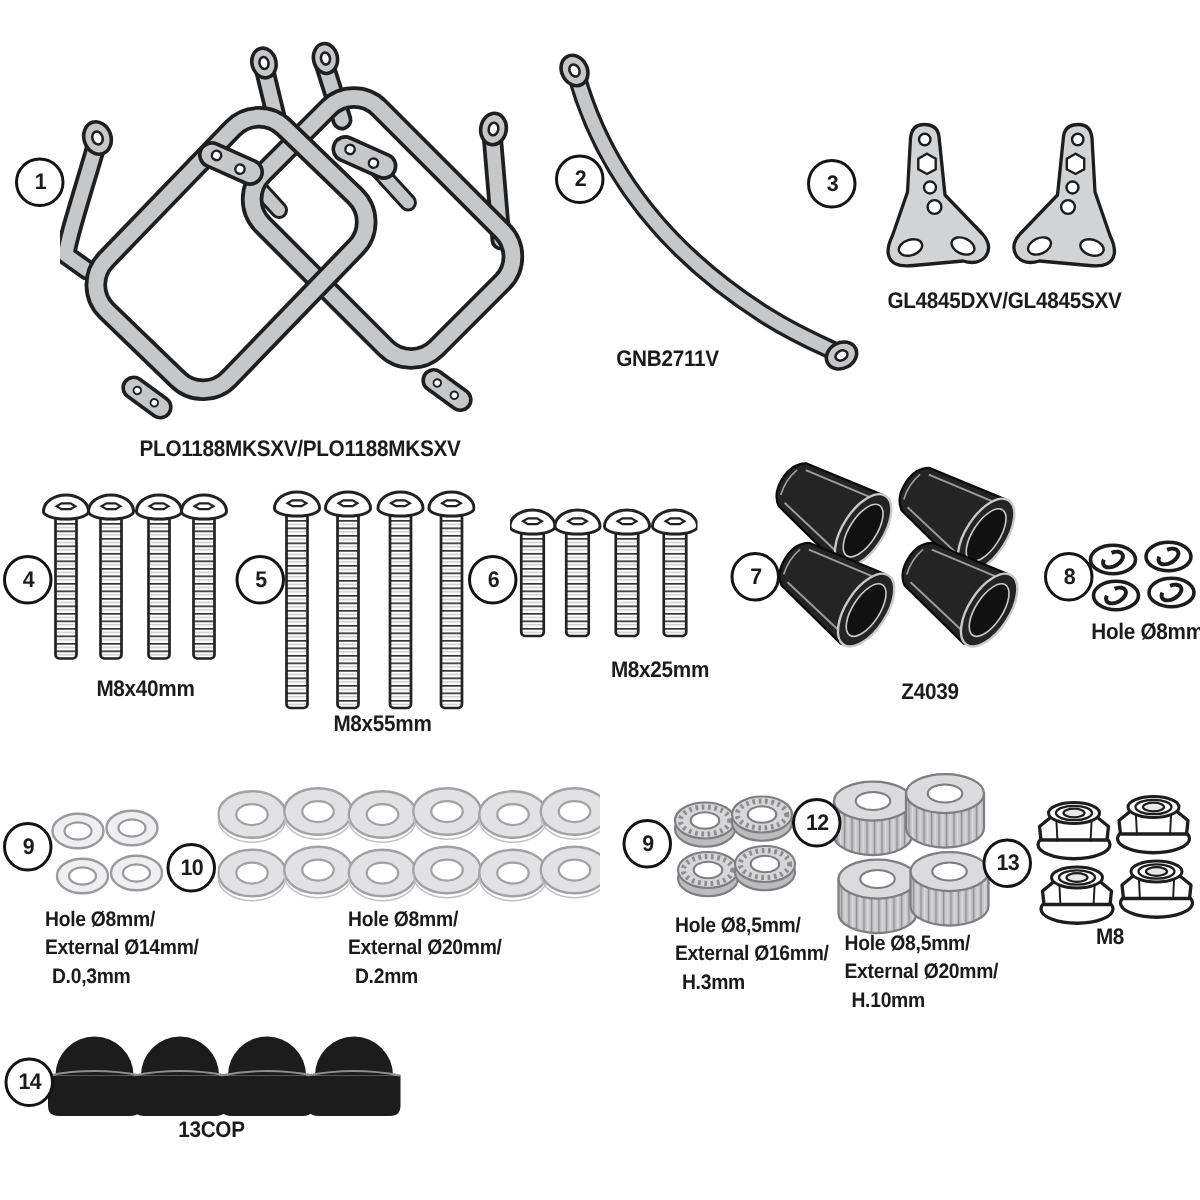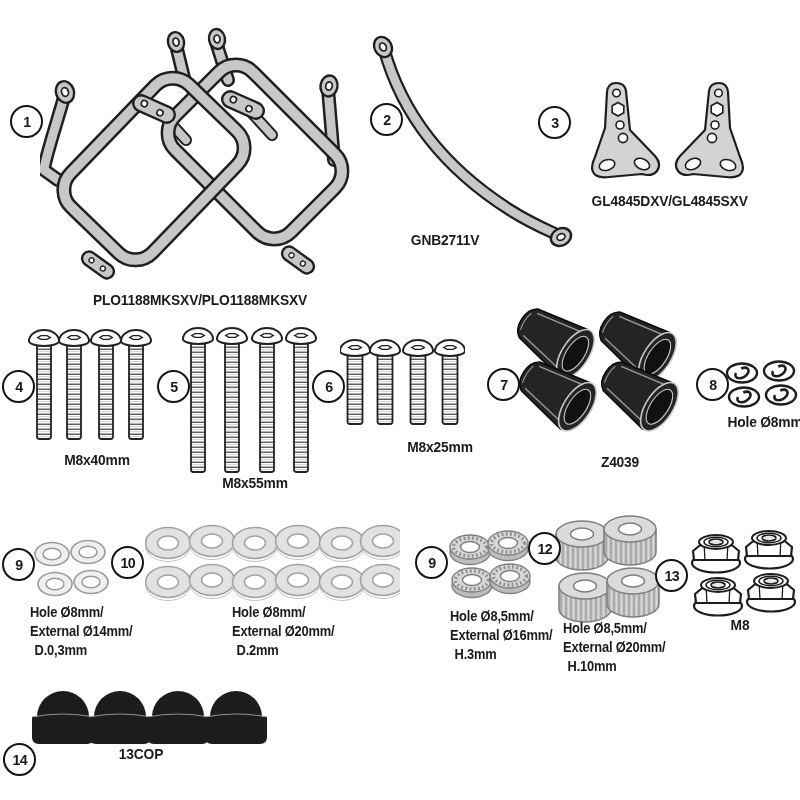--- a/index.html
+++ b/index.html
@@ -254,21 +254,21 @@
     <use href="#w9" transform="translate(60,22)"></use>
     <use href="#w9" transform="translate(27,54)"></use>
     <use href="#w9" transform="translate(63,52)"></use>
   </svg>
   <div class="spec" style="left:30px;top:603px">
     <div>Hole Ø8mm/</div>
     <div>External Ø14mm/</div>
     <div class="ind">D.0,3mm</div>
   </div>
 
-  <div class="badge" style="left:111px;top:546px">
+  <div class="badge" style="left:111px;top:562px">
     <span>10</span>
   </div>
   <svg class="art" style="left:145px;top:520px" width="255" height="82" viewBox="0 0 255 82">
     <defs>
       <g id="w10">
         <ellipse rx="22.5" ry="15.5" fill="#e2e2e4" stroke="#a2a2a4" stroke-width="1.6"></ellipse>
         <path d="M-22.5,3 A22.5,15.5 0 0 0 22.5,3" stroke="#c2c2c4" fill="none" stroke-width="1"></path>
         <ellipse rx="10.5" ry="7" fill="#fff" stroke="#a2a2a4" stroke-width="1.5"></ellipse>
       </g>
     </defs>
@@ -355,21 +355,21 @@
         <ellipse cy="-8" rx="7" ry="2.9" fill="#e8e8e8" stroke="#1d1d1d" stroke-width="1.5"></ellipse>
       </g>
     </defs>
     <use href="#nut13" transform="translate(28,36)"></use>
     <use href="#nut13" transform="translate(81,32)"></use>
     <use href="#nut13" transform="translate(30,79)"></use>
     <use href="#nut13" transform="translate(83,75)"></use>
   </svg>
   <div class="code" style="left:710px;top:616px;width:60px">M8</div>
 
-  <div class="badge" style="left:3px;top:743px">
+  <div class="badge" style="left:3px;top:705px">
     <span>14</span>
   </div>
   <svg class="art" style="left:32px;top:682px" width="240" height="66" viewBox="0 0 240 66">
     <defs>
       <g id="cap14">
         <path d="M-26,30 A26,26 0 0 1 26,30 Z" fill="#1c1c1c"></path>
         <path d="M-31,30 L-31,50 Q-31,57 -24,57 L24,57 Q31,57 31,50 L31,30 Z" fill="#1c1c1c"></path>
         <path d="M-31,30 Q0,24 31,30" stroke="#8f8f8f" stroke-width="1.2" fill="none"></path>
       </g>
     </defs>

